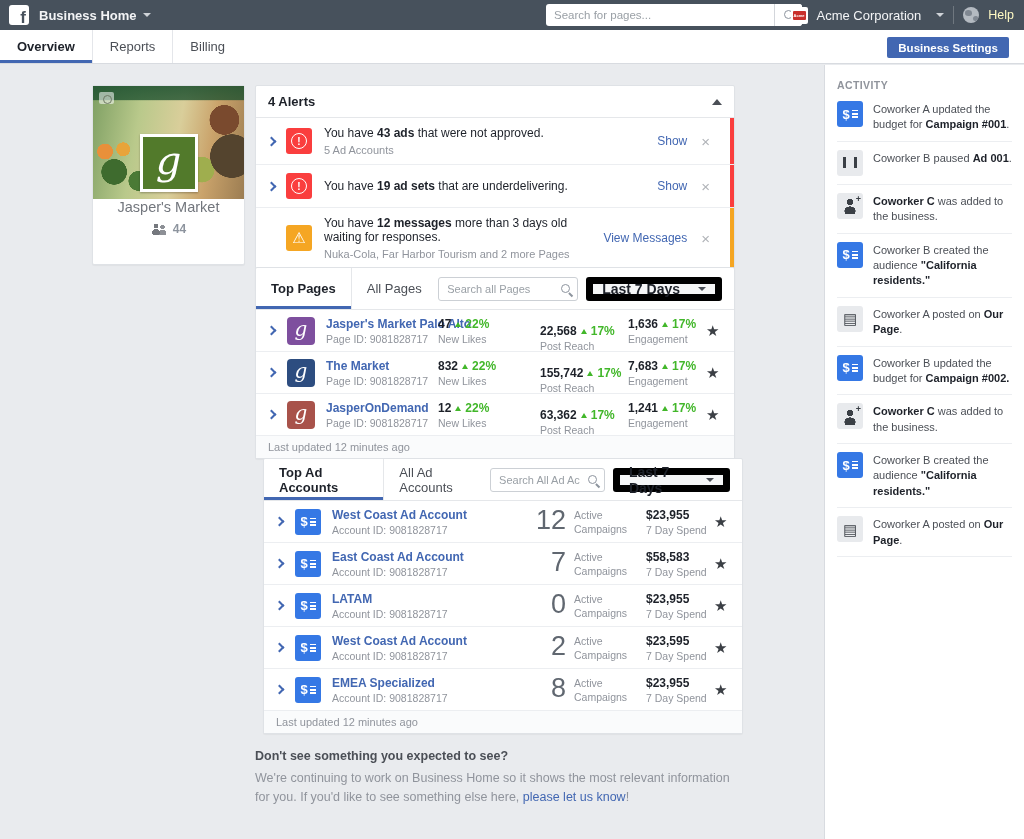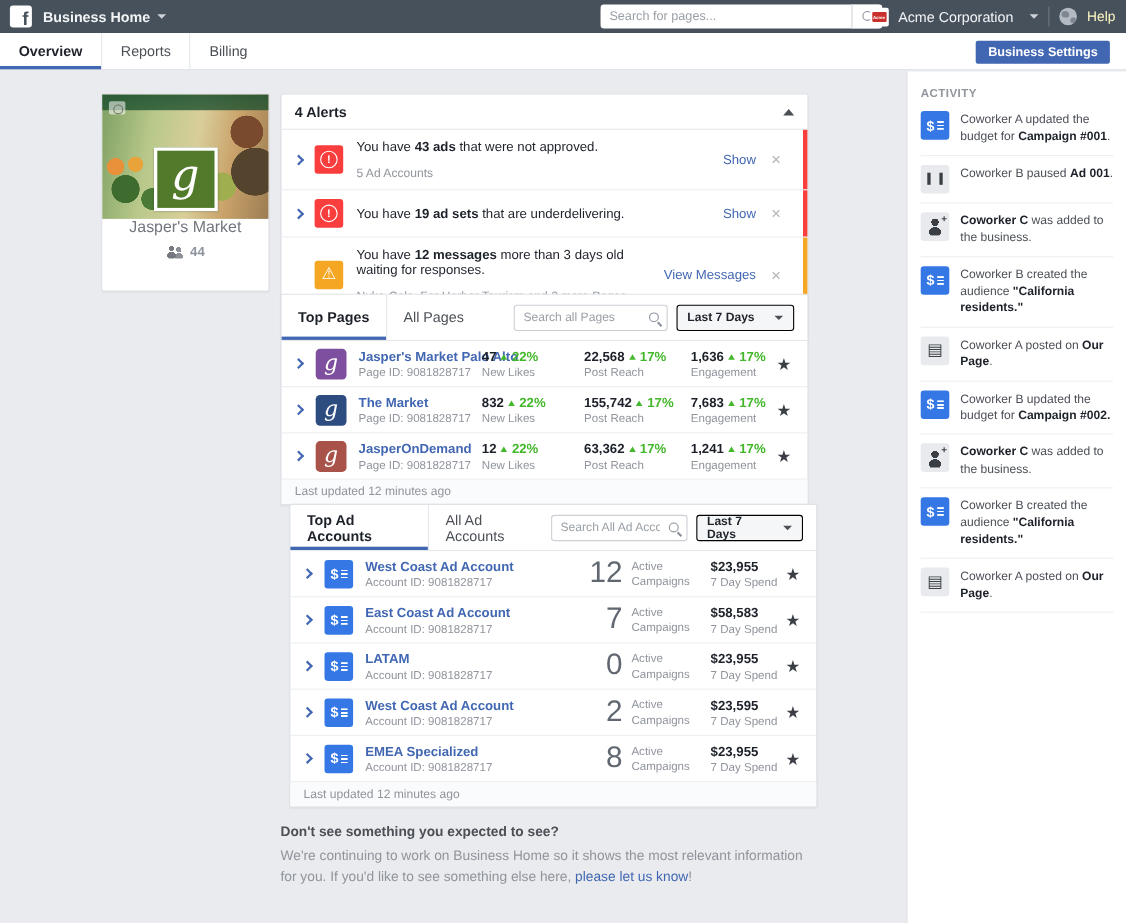--- a/index.html
+++ b/index.html
@@ -77,21 +77,21 @@
   .chev { width:7px; height:7px; border-top:2px solid #4267b2; border-right:2px solid #4267b2; transform:rotate(45deg); display:inline-block; flex-shrink:0; cursor:pointer; }
   .alert-row .chev { margin-right:11px; }
   .a-icon { width:26px; height:26px; border-radius:3px; margin-right:12px; display:flex; align-items:center; justify-content:center; flex-shrink:0; }
   .a-icon.red { background:#fa3e3e; }
   .a-icon.red::before { content:"!"; width:14px; height:14px; border:1.5px solid #fff; border-radius:50%; color:#fff; font-size:10px; font-weight:bold; display:flex; align-items:center; justify-content:center; }
   .a-icon.orange { background:#f5a623; }
   .a-icon.orange::before { content:"⚠"; color:#fff; font-size:15px; line-height:1; margin-top:-2px; }
   .alert-text { flex:1; min-width:0; }
   .alert-line1 { font-size:12px; color:#1d2129; }
   .alert-line1 b { font-weight:bold; }
-  .alert-line2 { font-size:11px; color:#90949c; margin-top:12px; }
+  .alert-line2 { font-size:11px; color:#90949c; margin-top:4px; }
   .alert-action { font-size:12px; color:#4267b2; margin:0 14px 0 8px; white-space:nowrap; cursor:pointer; }
   .alert-close { color:#b0b3b8; font-size:15px; line-height:1; cursor:pointer; }
   .strip { position:absolute; right:0; top:0; bottom:0; width:4px; }
   .strip.red { background:#fa3e3e; }
   .strip.orange { background:#f5a623; }
   .card-footer { padding:5px 12px; background:#fafbfc; font-size:11px; color:#90949c; }
   .card-footer a { color:#4267b2; text-decoration:none; cursor:pointer; }
 
   
   .pages-card { position:absolute; left:255px; top:202px; width:480px; }
@@ -99,35 +99,35 @@
   .list-header { display:flex; align-items:stretch; height:42px; border-bottom:1px solid #e5e7ea; }
   .seg-tab { position:relative; display:flex; align-items:center; padding:0 15px; font-size:13px; color:#4b4f56; cursor:pointer; }
   .seg-tab.active { font-weight:bold; color:#1d2129; }
   .seg-tab.active::after { content:""; position:absolute; left:0; right:0; bottom:0; height:3px; background:#4267b2; }
   .seg-tab + .seg-tab { border-left:1px solid #e5e7ea; }
   .list-header-right { margin-left:auto; display:flex; align-items:center; gap:8px; padding-right:12px; }
   .mini-search { position:relative; width:140px; height:24px; }
   .mini-search input { width:100%; height:100%; border:1px solid #ccd0d5; border-radius:3px; font-size:11px; padding:0 24px 0 8px; outline:none; color:#1d2129; font-family:"Liberation Sans", sans-serif; }
   .mini-search input::placeholder { color:#9aa0a6; }
   .mini-search .mag { position:absolute; right:6px; top:6px; }
-  .range-btn { height:24px; background:#f5f6f7; border:1px solid #000000; border-radius:3px; font-size:11px; font-weight:bold; color:#1d2129; display:flex; align-items:center; gap:18px; padding:0 9px; cursor:pointer; }
+  .range-btn { height:24px; background:#f5f6f7; border:7px solid #000000; border-radius:3px; font-size:14px; font-weight:bold; color:#1d2129; display:flex; align-items:center; gap:18px; padding:0 9px; cursor:pointer; }
   .range-btn .caret-down { color:#4b4f56; }
   .list-row { position:relative; display:flex; align-items:center; height:42px; border-bottom:1px solid #eceef1; padding-left:12px; }
   .list-row .chev { margin-right:12px; }
   .row-icon { border-radius:4px; display:flex; align-items:center; justify-content:center; flex-shrink:0; margin-right:11px; }
   .page-glyph { width:28px; height:28px; }
   .page-glyph span { color:#fff; font-family:"DejaVu Serif", serif; font-style:italic; font-size:20px; line-height:1; margin-top:-3px; }
   .dollar-icon { width:26px; height:26px; border-radius:3px; background:#3578e5; }
   .dollar-icon::before { content:"$"; color:#fff; font-size:13px; font-weight:bold; }
   .dollar-icon::after { content:""; width:6px; height:8px; margin-left:2px; background:repeating-linear-gradient(#fff 0 1.5px, transparent 1.5px 3.2px); }
   .row-title { min-width:0; }
   .row-name { font-size:12px; font-weight:bold; color:#4267b2; cursor:pointer; white-space:nowrap; }
   .row-meta { font-size:10.5px; color:#90949c; margin-top:2px; white-space:nowrap; }
   .stat { position:absolute; top:7px; }
-  .stat.s1 { left:182px; } .stat.s2 { left:275px; } .stat.s3 { left:372px; }
+  .stat.s1 { left:182px; } .stat.s2 { left:284px;margin-top:7px; } .stat.s3 { left:372px; }
   .stat-line { display:flex; align-items:center; gap:4px; font-size:12px; font-weight:bold; color:#1d2129; }
   .up-arrow { width:0; height:0; border-left:3.5px solid transparent; border-right:3.5px solid transparent; border-bottom:5px solid #42b72a; display:inline-block; }
   .stat-delta { color:#42b72a; }
   .stat-label { font-size:10.5px; color:#90949c; margin-top:2px; font-weight:normal; }
   .star { position:absolute; left:450px; top:50%; transform:translateY(-50%); font-size:15px; color:#3b3f45; cursor:pointer; }
   .camp-num { position:absolute; left:248px; top:4px; width:54px; text-align:right; font-size:27px; font-weight:300; color:#606770; font-family:"Liberation Sans", sans-serif; }
   .camp-label { position:absolute; left:310px; top:8px; font-size:10.5px; color:#90949c; line-height:1.3; }
   .spend { position:absolute; left:382px; top:7px; }
   .spend-val { font-size:12px; font-weight:bold; color:#1d2129; }
   .spend-label { font-size:10.5px; color:#90949c; margin-top:2px; }

